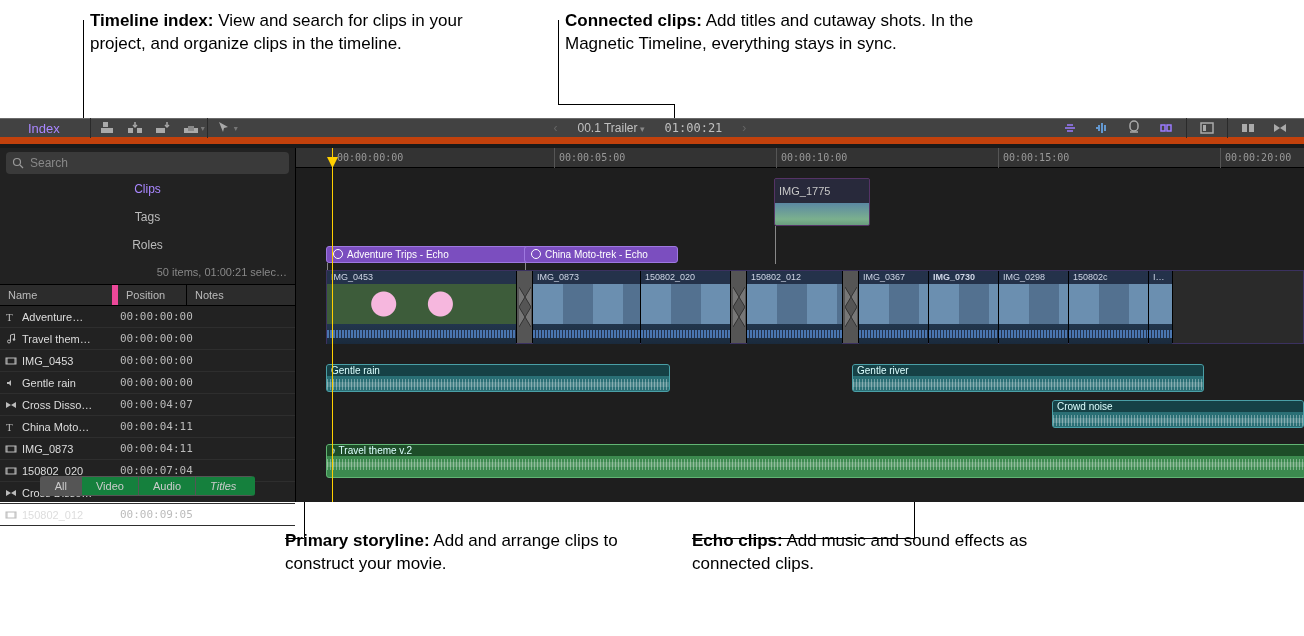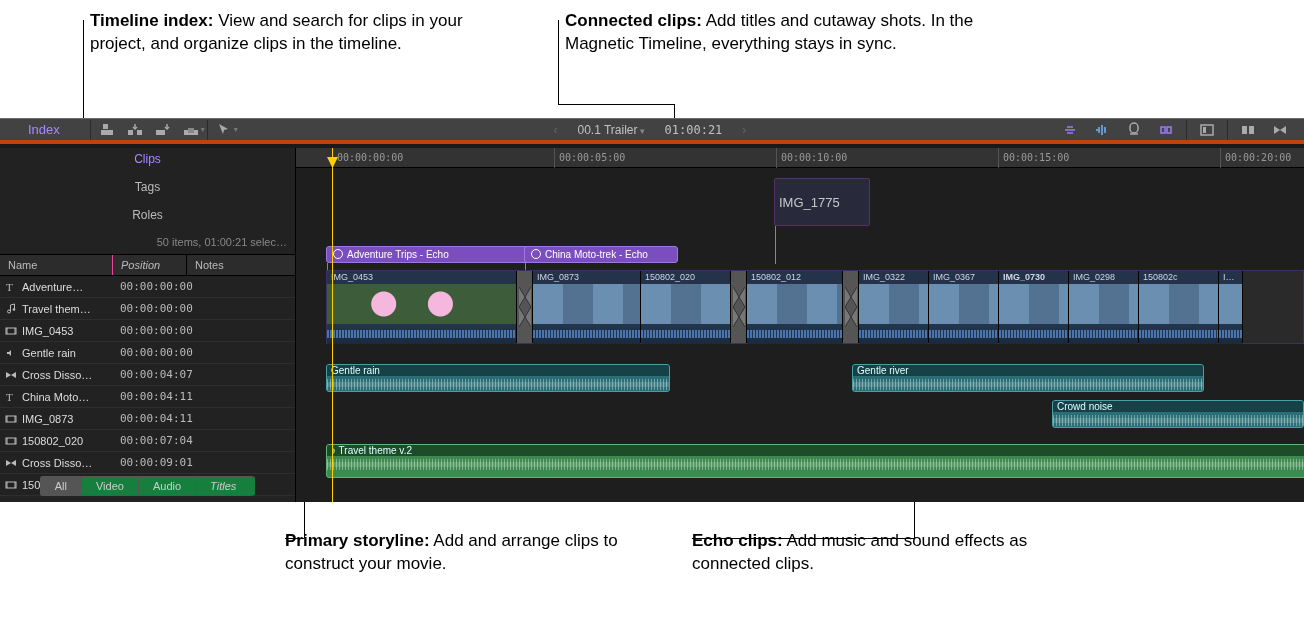--- a/index.html
+++ b/index.html
@@ -14,21 +14,21 @@
 .leader { position: absolute; background: #000; }
 
 .app-region {
   position: absolute; left: 0; top: 118px; width: 1304px; height: 384px;
   background: #1a1a1a; color: #ccc;
 }
 
 
 .toolbar {
   height: 26px; background: #424242; border-top: 1px solid #6a6a6a;
-  border-bottom: 4px solid #c2410c;
+  border-bottom: 7px solid #c2410c;
   display: flex; align-items: center; font-size: 12px; color: #bbb; text-align: center;
 }
 .toolbar .btn { padding: 0 6px; height: 30px; display: inline-flex; align-items: center; justify-content: center; }
 .toolbar .index-btn { color: #a987ff; padding: 0 28px; font-size: 13px; }
 .toolbar .sep { width: 1px; height: 20px; background: #2a2a2a; margin: 0 2px; }
 .toolbar .title-area { flex: 1; display: flex; justify-content: center; align-items: center; gap: 20px; }
 .toolbar .title-area .proj { color: #c0c0c0; }
 .toolbar .title-area .proj::after { content: " \25BE"; font-size: 9px; color: #888; }
 .toolbar .title-area .tc { color: #c0c0c0; font-family: ui-monospace, monospace; }
 .toolbar .right-tools { display: flex; align-items: center; padding-right: 10px; gap: 4px; }
@@ -48,21 +48,21 @@
   font-size: 12px; gap: 14px; color: #bbb; flex-direction: column;
 }
 .tabs-row .tab.active { color: #a987ff; }
 .tabs-row .info { margin-left: auto; color: #888; font-size: 11px; }
 .table-head {
   display: flex; background: #2c2c2c; font-size: 11px; color: #bbb;
   border-top: 1px solid #000; border-bottom: 1px solid #000;
 }
 .table-head > div { padding: 4px 8px; }
 .col-name { width: 112px; }
-.col-pos { width: 74px; border-left: 1px solid #ec4899; font-style: italic; }
+.col-pos { width: 74px; border-left: 6px solid #ec4899; }
 .col-notes { flex: 1; border-left: 1px solid #000; }
 .rows { overflow: hidden; }
 .row {
   display: flex; align-items: center; height: 22px; font-size: 11px; color: #ddd;
   border-bottom: 1px solid #2e2e2e;
 }
 .row .ic { width: 22px; display: flex; justify-content: center; color: #888; }
 .row .nm { width: 90px; white-space: nowrap; overflow: hidden; text-overflow: ellipsis; }
 .row .ps { width: 74px; padding-left: 8px; font-family: ui-monospace, monospace; color: #bbb; }
 .filters {
@@ -93,21 +93,21 @@
   content: ""; position: absolute; top: 9px; left: -5px; width: 11px; height: 11px;
   background: #ffd000; clip-path: polygon(0 0, 100% 0, 50% 100%);
 }
 .lane { position: absolute; left: 0; right: 0; }
 
 
 .conn-clip {
   position: absolute; height: 48px; border: 1px solid #536; border-radius: 2px;
   overflow: hidden; background: #2c3436;
 }
-.conn-clip .label { font-size: 13px; color: #c7c7c7; padding: 16px 4px; background: rgba(40,40,60,.85); }
+.conn-clip .label { font-size: 11px; color: #c7c7c7; padding: 6px 4px; background: rgba(40,40,60,.85); }
 .conn-clip .thumb { height: 36px; background: linear-gradient(#5b88a3,#7bb08e 45%,#3f6a55); }
 
 
 .title-clip {
   position: absolute; height: 17px; background: #7b4ebf; border: 1px solid #9e78e0;
   border-radius: 3px; color: #fff; font-size: 10px; line-height: 15px; padding: 0 6px;
   white-space: nowrap; overflow: hidden;
 }
 .title-clip::before {
   content: ""; display: inline-block; width: 8px; height: 8px; border-radius: 50%;
@@ -281,20 +281,27 @@
         </div>
       <div class="btn">
           <svg viewBox="0 0 16 16">
             <path d="M2 4l6 4-6 4zM14 4l-6 4 6 4z" fill="#aaa"></path>
           </svg>
         </div>
     </div>
   </div>
 
   <div class="index-panel">
+    <div class="search">
+      <svg class="mag" viewBox="0 0 12 12">
+          <circle cx="5" cy="5" r="3.5" fill="none" stroke="#999" stroke-width="1.2"></circle>
+          <path d="M8 8l3 3" stroke="#999" stroke-width="1.2"></path>
+        </svg>
+      <span style="color:#888">Search</span>
+    </div>
     <div class="tabs-row">
       <span class="tab active">Clips</span>
       <span class="tab">Tags</span>
       <span class="tab">Roles</span>
       <span class="info">50 items, 01:00:21 selec…</span>
     </div>
     <div class="table-head">
       <div class="col-name">Name</div>
       <div class="col-pos">Position</div>
       <div class="col-notes">Notes</div>
@@ -455,25 +462,20 @@
           <div class="hdr">150802_012</div>
           <div class="thmb "></div>
           <div class="wav"></div>
         </div>
         <div class="trans">
           <svg viewBox="0 0 12 40">
             <path d="M0 0l12 20L0 40M12 0L0 20l12 20" stroke="#333" fill="#777"></path>
           </svg>
         </div>
         <div class="pclip" style="width: 70px;">
-          <div class="hdr">IMG_0322</div>
-          <div class="thmb "></div>
-          <div class="wav"></div>
-        </div>
-        <div class="pclip" style="width: 70px;">
           <div class="hdr">IMG_0367</div>
           <div class="thmb "></div>
           <div class="wav"></div>
         </div>
         <div class="pclip" style="width: 70px; font-weight: bold;">
           <div class="hdr">IMG_0730</div>
           <div class="thmb "></div>
           <div class="wav"></div>
         </div>
         <div class="pclip" style="width: 70px;">

